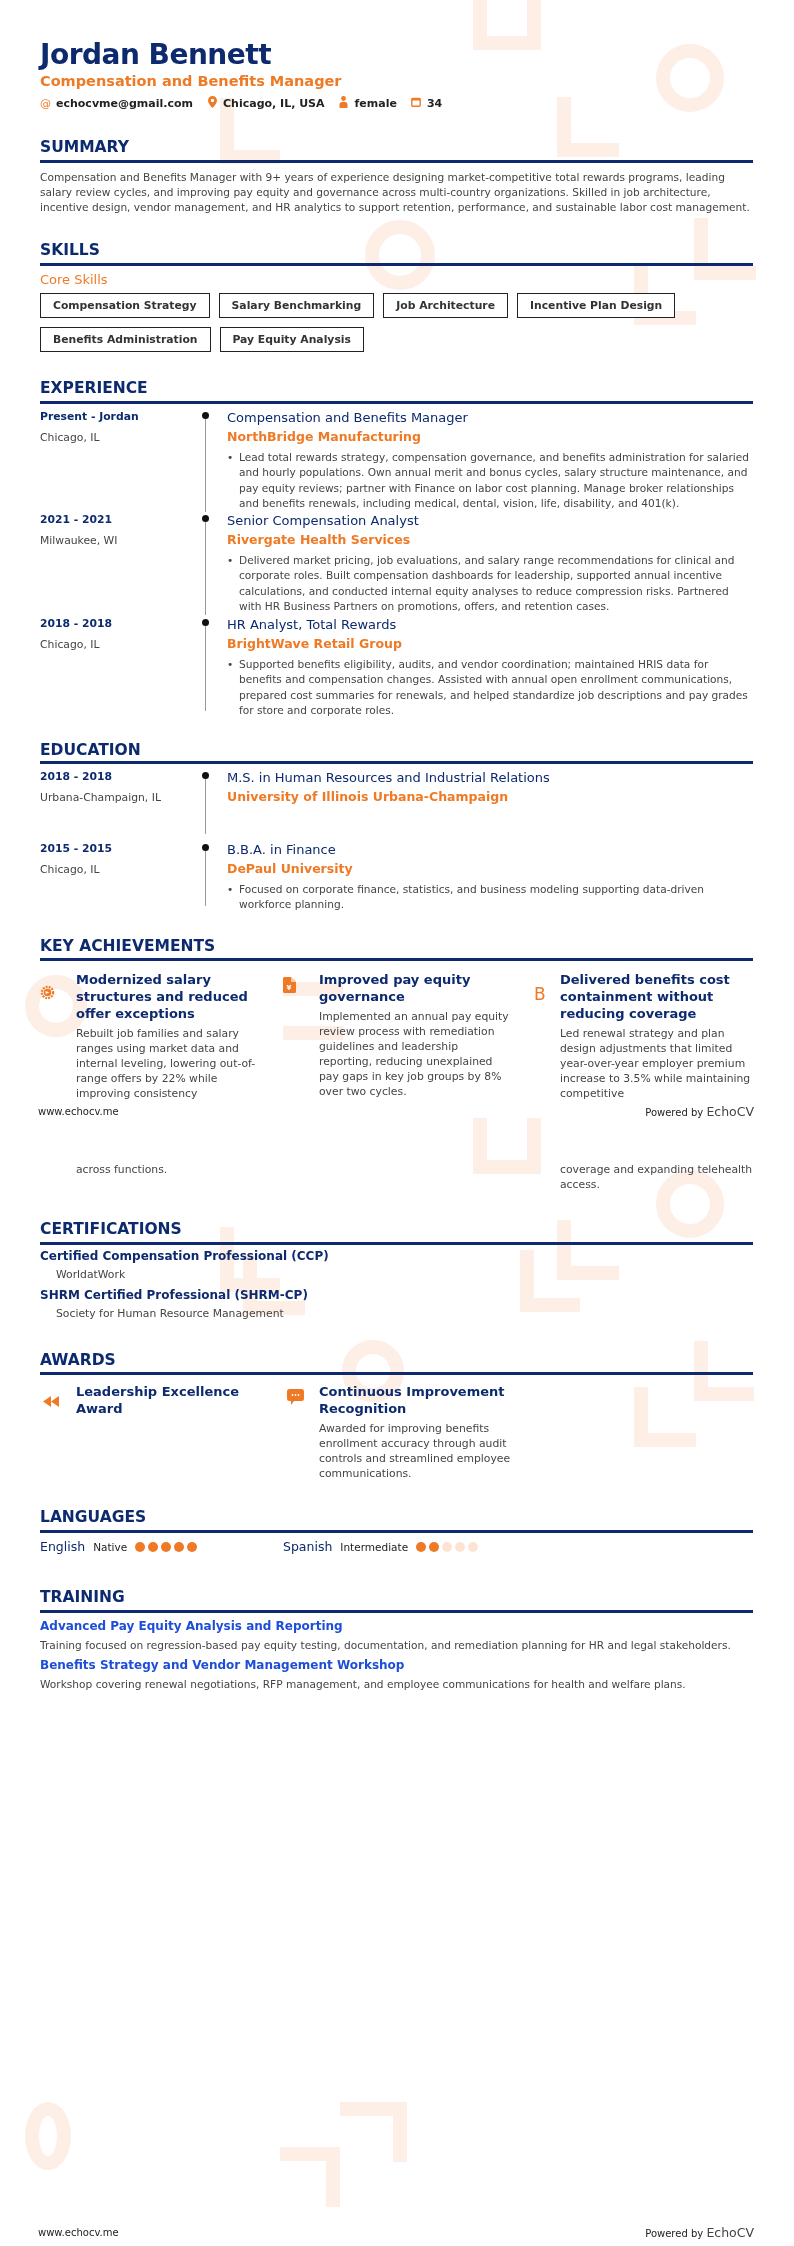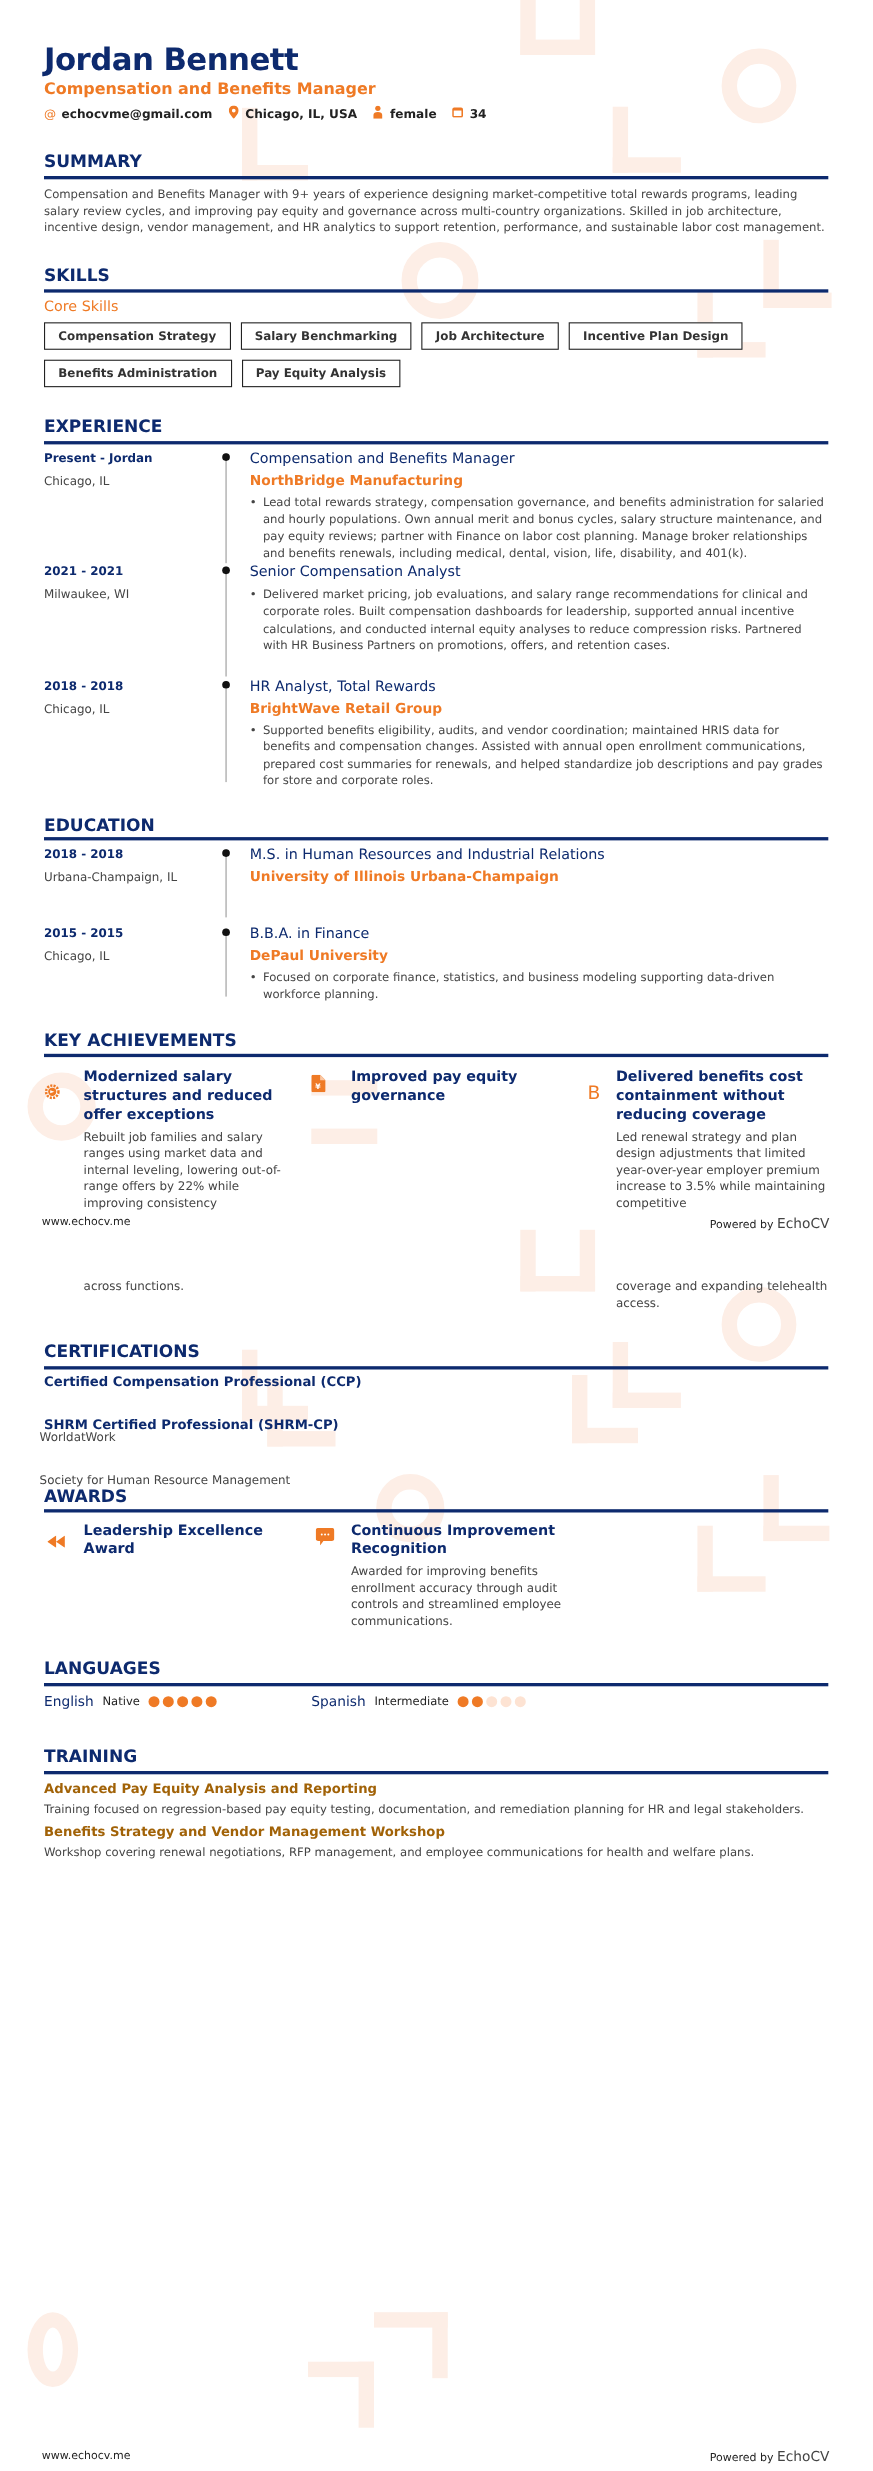--- a/index.html
+++ b/index.html
@@ -41,30 +41,30 @@
   .ach { position: absolute; width: 230px; z-index: 1; }
   .ach-icon { position: absolute; left: 0; color: #ef7a25; font-size: 15px; font-weight: bold; }
   .ach-title { margin-left: 36px; font-size: 13px; font-weight: bold; color: #0d2a6e; line-height: 17px; }
   .ach-desc { margin-left: 36px; margin-top: 4px; font-size: 10.8px; color: #444; line-height: 15px; }
 
   .footer-left { position: absolute; left: 38px; font-size: 10px; color: #222; z-index: 1; }
   .footer-right { position: absolute; right: 40px; font-size: 10px; color: #222; z-index: 1; }
   .footer-right .brand { font-size: 12.5px; color: #444; }
 
   .cert-name { position: absolute; left: 40px; font-size: 12px; font-weight: bold; color: #0d2a6e; z-index: 1; }
-  .cert-org { position: absolute; left: 36px; font-size: 10.8px; color: #444; z-index: 1; margin-top: 32px; }
+  .cert-org { position: absolute; left: 56px; font-size: 10.8px; color: #444; z-index: 1; }
 
   .lang-row { position: absolute; display: flex; align-items: center; z-index: 1; }
   .lang-name { font-size: 12.5px; color: #0d2a6e; margin-right: 8px; }
   .lang-level { font-size: 10.5px; color: #222; margin-right: 8px; }
   .dot { width: 10px; height: 10px; border-radius: 50%; margin-right: 3px; display: inline-block; }
   .dot.on { background: #ef7a25; }
   .dot.off { background: #fde3d3; }
 
-  .train-name { position: absolute; left: 40px; font-size: 12px; font-weight: bold; color: #a16207; z-index: 1; }
+  .train-name { position: absolute; left: 40px; font-size: 12px; font-weight: bold; color: #1d4ed8; z-index: 1; }
   .train-desc { position: absolute; left: 40px; font-size: 10.6px; color: #444; z-index: 1; }
 </style>
 </head>
 <body>
 
 <div class="deco deco-u" style="left:473px; top:-14px; width:68px; height:64px;"></div>
 <div class="deco deco-ring" style="left:656px; top:44px; width:68px; height:68px;"></div>
 <div class="deco deco-l" style="left:557px; top:97px; width:62px; height:60px;"></div>
 <div class="deco deco-l" style="left:220px; top:98px; width:60px; height:66px;"></div>
 <div class="deco deco-ring" style="left:365px; top:220px; width:70px; height:70px;"></div>
@@ -151,20 +151,21 @@
   </div>
 </div>
 
 <div class="tl-row" style="top:513px;">
   <div class="tl-date">2021 - 2021</div>
   <div class="tl-loc">Milwaukee, WI</div>
   <div class="tl-line" style="height:100px;"></div>
   <div class="tl-dot"></div>
   <div class="tl-body">
     <div class="tl-title">Senior Compensation Analyst</div>
+    <div class="tl-org">Rivergate Health Services</div>
     <div class="tl-bullet">Delivered market pricing, job evaluations, and salary range recommendations for clinical and corporate roles. Built compensation dashboards for leadership, supported annual incentive calculations, and conducted internal equity analyses to reduce compression risks. Partnered with HR Business Partners on promotions, offers, and retention cases.</div>
   </div>
 </div>
 
 <div class="tl-row" style="top:617px;">
   <div class="tl-date">2018 - 2018</div>
   <div class="tl-loc">Chicago, IL</div>
   <div class="tl-line" style="height:92px;"></div>
   <div class="tl-dot"></div>
   <div class="tl-body">
@@ -217,20 +218,21 @@
 
 <div class="ach" style="left:283px; top:971px;">
   <span class="ach-icon" style="top:6px;">
     <svg width="13" height="16" viewBox="0 0 13 16">
         <path d="M0 1.5A1.5 1.5 0 011.5 0H8l5 5v9.5A1.5 1.5 0 0111.5 16h-10A1.5 1.5 0 010 14.5z" fill="#ef7a25"></path>
         <path d="M8 0v5h5" fill="#fbc8a6"></path>
         <text x="6" y="13" font-size="7" fill="#fff" text-anchor="middle" font-family="DejaVu Sans, sans-serif" font-weight="bold">¥</text>
       </svg>
   </span>
   <div class="ach-title">Improved pay equity governance</div>
+  <div class="ach-desc">Implemented an annual pay equity review process with remediation guidelines and leadership reporting, reducing unexplained pay gaps in key job groups by 8% over two cycles.</div>
 </div>
 
 <div class="ach" style="left:524px; top:971px;">
   <span class="ach-icon" style="top:13px; font-size:17px; font-weight:normal; left:10px;">B</span>
   <div class="ach-title">Delivered benefits cost containment without reducing coverage</div>
   <div class="ach-desc">Led renewal strategy and plan design adjustments that limited year-over-year employer premium increase to 3.5% while maintaining competitive</div>
 </div>
 
 <div class="footer-left" style="top:1106px;">www.echocv.me</div>
 <div class="footer-right" style="top:1104px;">

